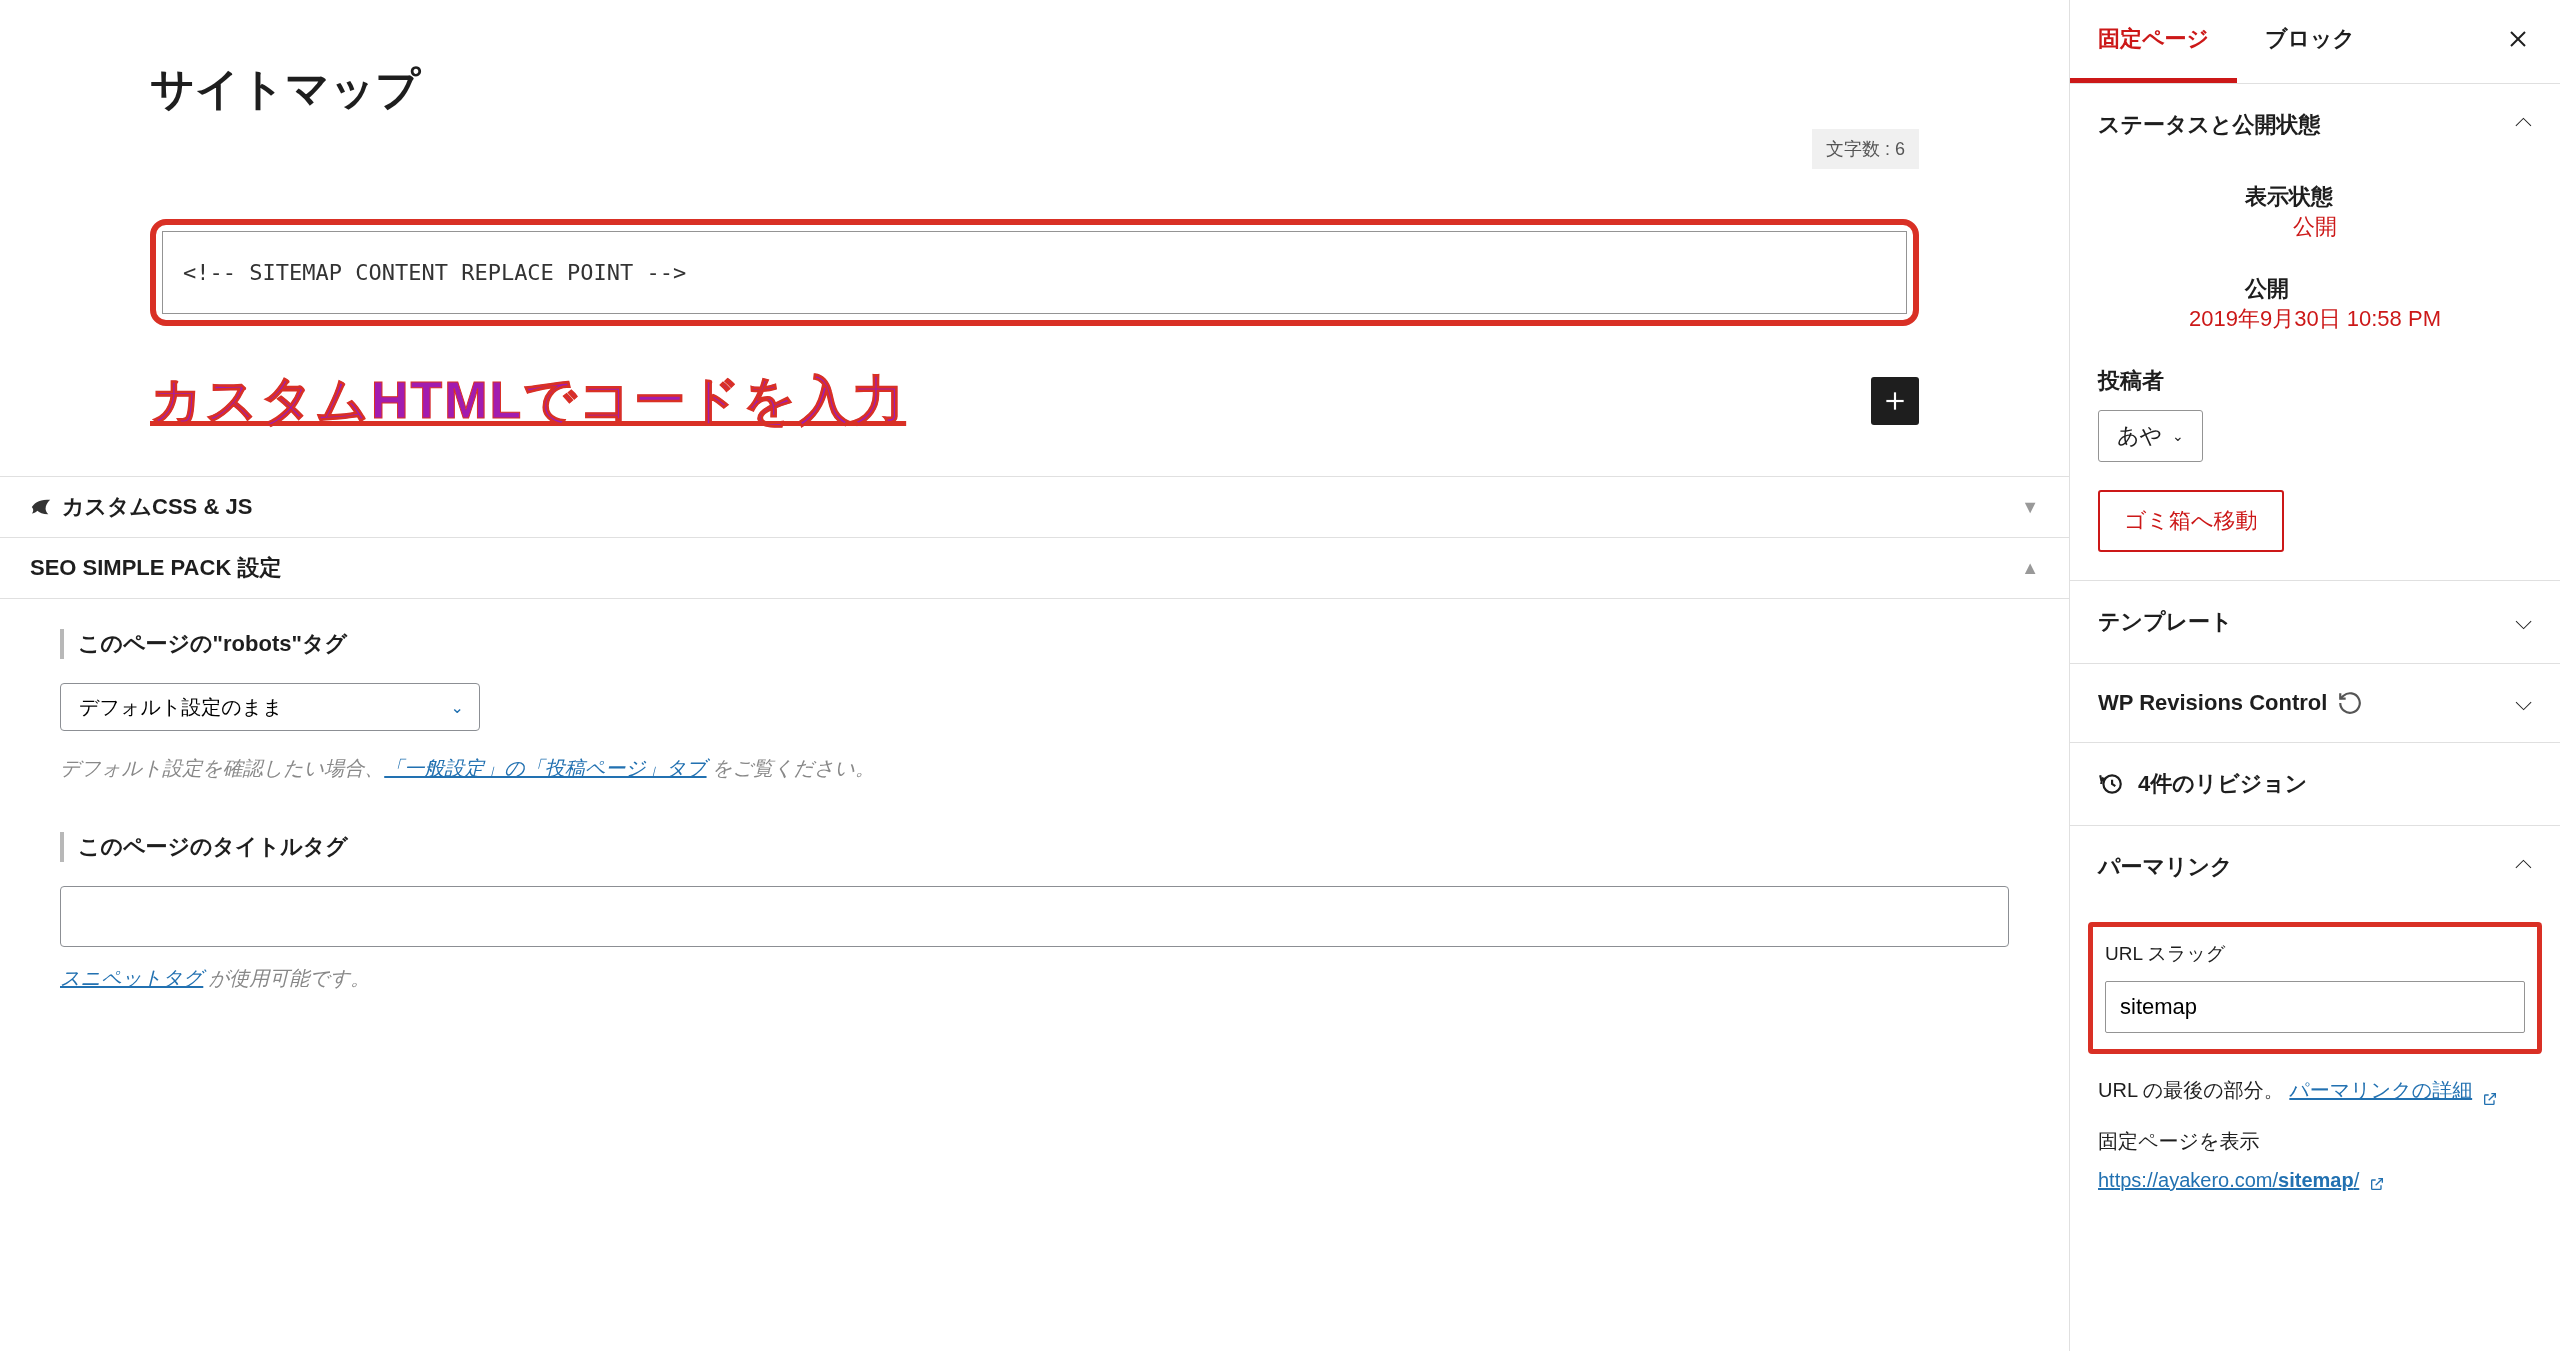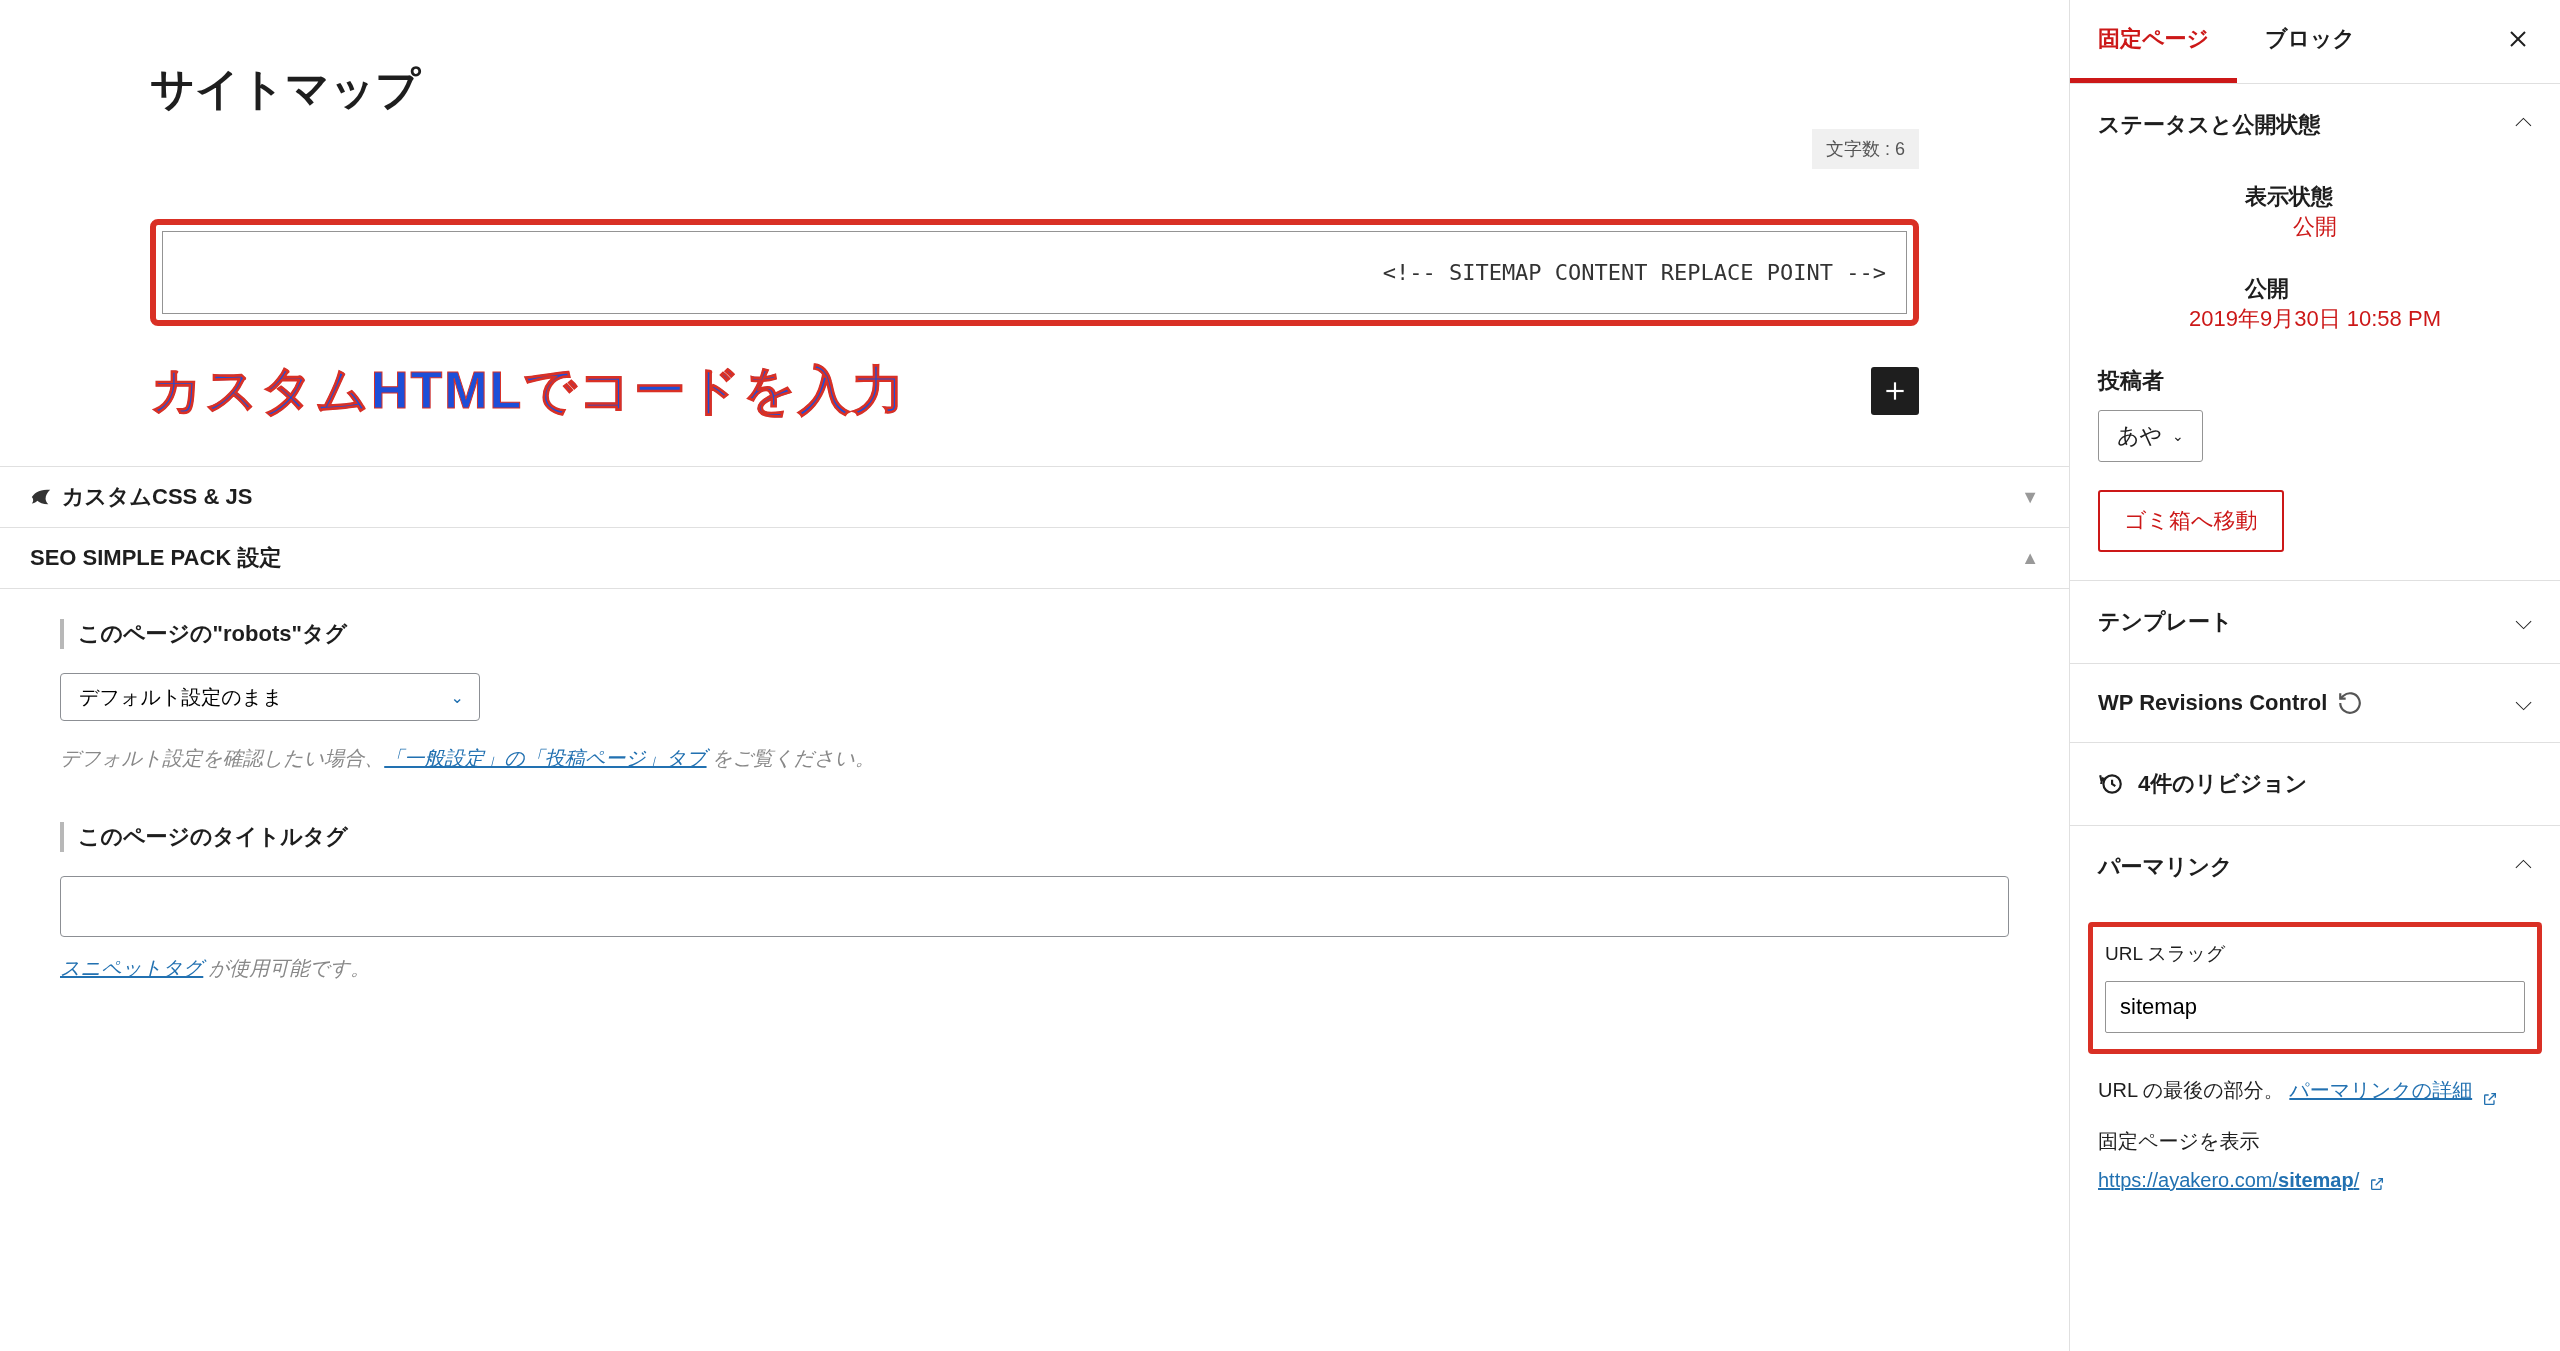--- a/index.html
+++ b/index.html
@@ -3,24 +3,24 @@
 <meta charset="utf-8">
 <style>
 * { box-sizing: border-box; margin: 0; padding: 0; }
 body { font-family: -apple-system, BlinkMacSystemFont, "Segoe UI", "Hiragino Sans", "Hiragino Kaku Gothic ProN", Meiryo, sans-serif; font-size: 13px; color: #1e1e1e; background: #fff; }
 .container { display: flex; width: 2560px; height: 1351px; transform-origin: top left; }
 .main { flex: 1; display: flex; flex-direction: column; border-right: 1px solid #e0e0e0; }
 .editor-area { padding: 60px 150px 40px 150px; }
 .page-title { font-size: 44px; font-weight: 700; margin-bottom: 10px; }
 .char-count-row { text-align: right; margin-bottom: 50px; }
 .char-count { display: inline-block; background: #f0f0f0; padding: 8px 14px; font-size: 18px; color: #555; }
-.html-block-wrapper { border: 6px solid #d93025; border-radius: 8px; padding: 6px; margin-bottom: 30px; text-align: right; }
+.html-block-wrapper { border: 6px solid #d93025; border-radius: 16px; padding: 6px; margin-bottom: 40px; }
 .html-block { border: 1px solid #949494; padding: 28px 20px; font-family: Menlo, Consolas, monospace; font-size: 22px; color: #333; background: #fff; }
 .annotation-row { display: flex; align-items: center; justify-content: space-between; margin-top: 30px; }
-.annotation-text { font-size: 52px; font-weight: 800; color: #1d4ed8; -webkit-text-stroke: 1px #d93025; letter-spacing: 2px; }
+.annotation-text { font-size: 52px; font-weight: 800; color: #a21caf; -webkit-text-stroke: 1px #d93025; letter-spacing: 2px; text-decoration: underline; }
 .add-block-btn { width: 48px; height: 48px; background: #1e1e1e; color: #fff; display: flex; align-items: center; justify-content: center; font-size: 30px; font-weight: 300; border-radius: 3px; cursor: pointer; }
 .meta-panels { padding: 0; }
 .meta-panel { border-top: 1px solid #e0e0e0; padding: 15px 30px; display: flex; align-items: center; justify-content: space-between; }
 .meta-panel-title { font-size: 22px; font-weight: 600; display: flex; align-items: center; gap: 10px; }
 .meta-panel-toggle { color: #999; font-size: 18px; }
 .bird-icon { width: 22px; height: 22px; display: inline-block; }
 .seo-panel-body { padding: 30px 60px; border-top: 1px solid #e0e0e0; }
 .field-group { margin-bottom: 50px; }
 .field-label-bar { border-left: 4px solid #b8b8b8; padding-left: 14px; font-size: 22px; font-weight: 600; margin-bottom: 24px; }
 .select-wrap { position: relative; display: inline-block; }

